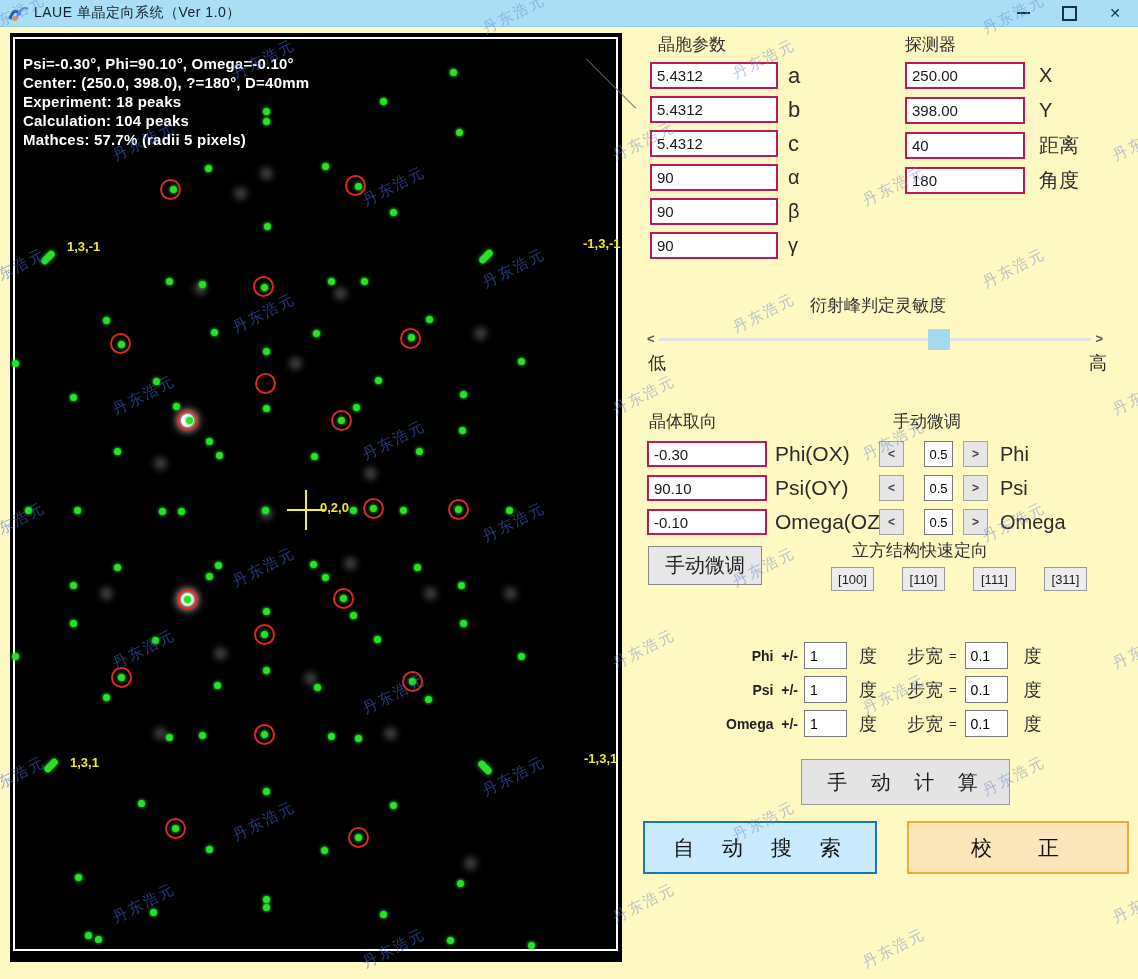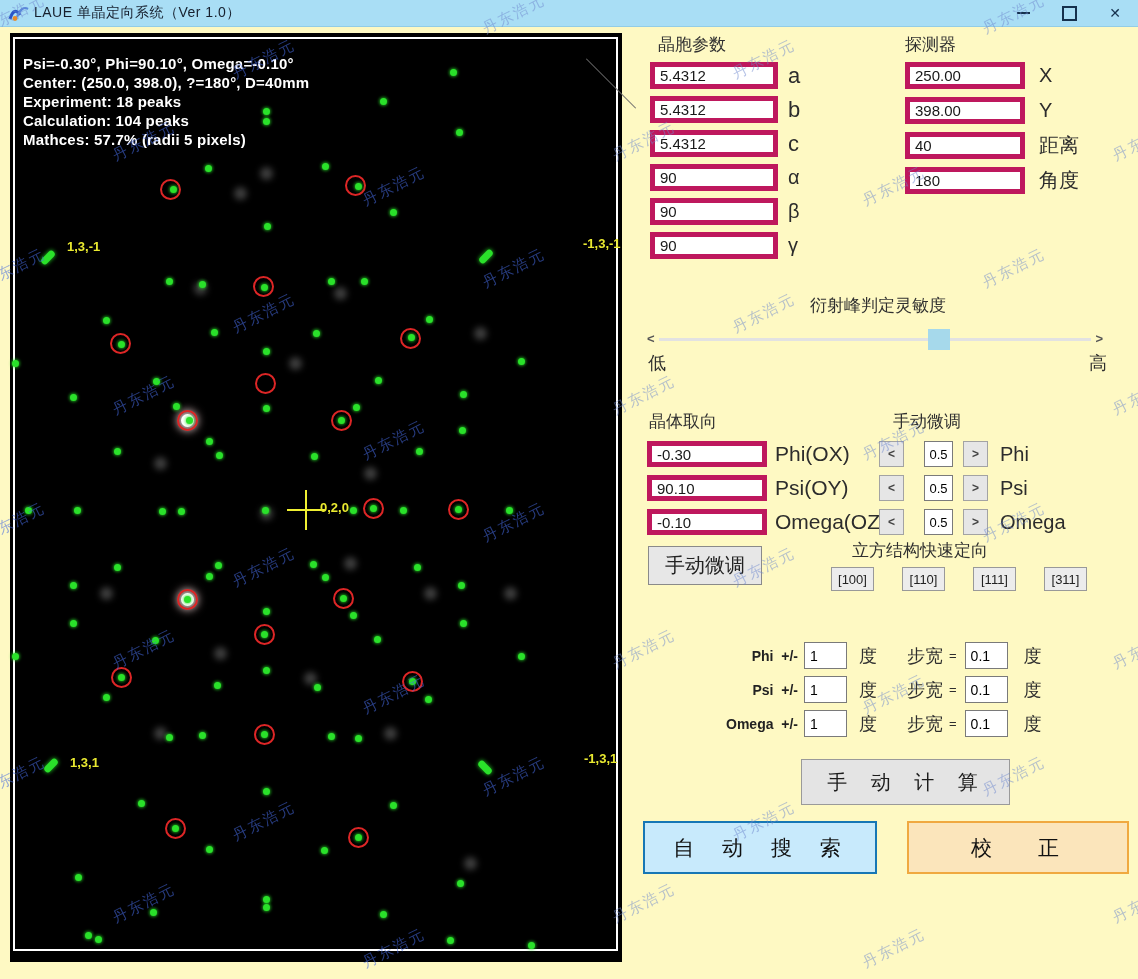--- a/index.html
+++ b/index.html
@@ -31,21 +31,21 @@
   .bright{position:absolute;width:13px;height:13px;border-radius:50%;background:#fff;
           box-shadow:0 0 9px 4px rgba(255,225,225,.85);margin:-6px 0 0 -6px;z-index:1;}
   .blob{position:absolute;width:13px;height:13px;border-radius:50%;background:#3e3e3e;
         filter:blur(3px);margin:-6px 0 0 -6px;z-index:0;}
   .hkl{position:absolute;color:#e9e930;font-size:13px;font-weight:bold;z-index:4;white-space:nowrap;}
   .ch-h,.ch-v{position:absolute;background:#f0f032;z-index:5;}
   .center-label{position:absolute;color:#e9e930;font-size:13px;font-weight:bold;z-index:5;}
   
   .sec-title{font-size:17px;color:#303030;}
   .row{display:flex;align-items:center;}
-  .ipt{height:27px;border:5px solid #be185d;background:#fff;font-family:"Liberation Sans",sans-serif;
+  .ipt{height:27px;border:2px solid #be185d;background:#fff;font-family:"Liberation Sans",sans-serif;
        font-size:15px;color:#181818;padding:0 0 0 5px;box-sizing:border-box;}
   .plabel{font-size:22px;color:#2c2c2c;margin-left:10px;}
   .greek{font-size:20px;}
   #cell-section{position:absolute;left:650px;top:33px;width:250px;}
   #cell-section .sec-title{margin:0 0 6px 8px;}
   #cell-rows .row{margin-bottom:7px;}
   #cell-rows .ipt{width:128px;}
   #detector-section{position:absolute;left:903px;top:33px;width:235px;}
   #detector-section .sec-title{margin:0 0 6px 2px;}
   #det-rows .row{margin-bottom:8px;}

